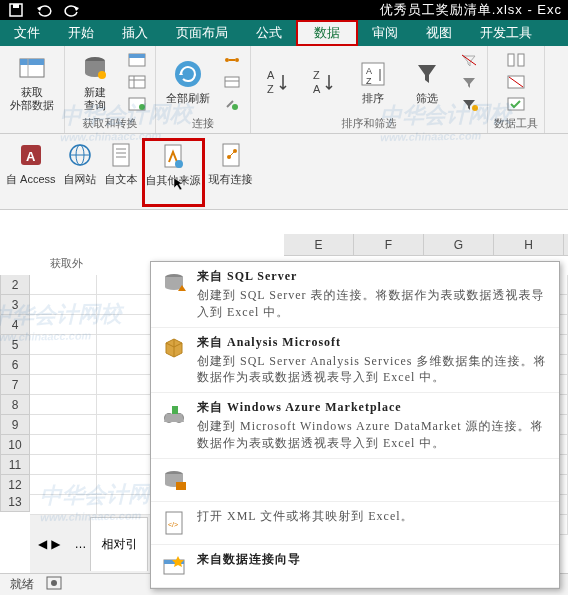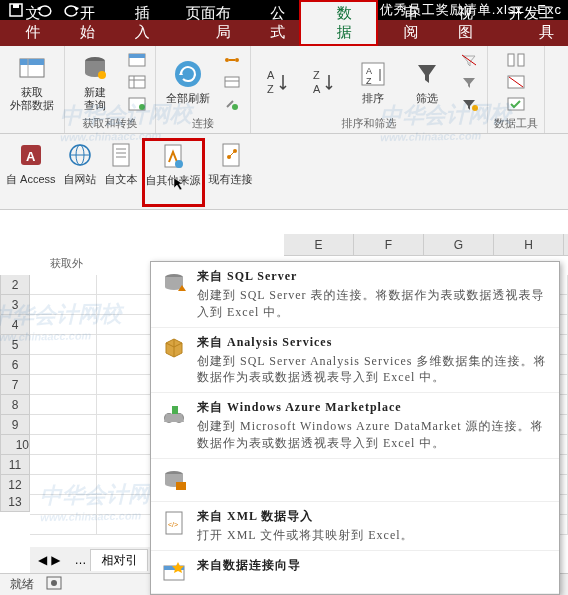--- a/index.html
+++ b/index.html
@@ -5,23 +5,23 @@
 * { box-sizing: border-box; margin: 0; padding: 0; font-family: "Microsoft YaHei", Arial, sans-serif; }
 body { width: 568px; height: 595px; overflow: hidden; background: #fff; position: relative; }
 
 
 .titlebar { height: 20px; background: #000000; display: flex; align-items: center; color: #fff; font-size: 13px; }
 .titlebar .qat { display: flex; align-items: center; gap: 12px; padding-left: 8px; }
 .titlebar .qat-icon { width: 16px; height: 16px; display: inline-flex; align-items: center; justify-content: center; color: #fff; }
 .titlebar .title { flex: 1; text-align: right; padding-right: 6px; letter-spacing: 1px; }
 
 
-.tabs { height: 26px; background: #7f1d1d; display: flex; align-items: flex-end; color: #fff; font-size: 15px; text-align: right; }
+.tabs { height: 26px; background: #0f766e; display: flex; align-items: flex-end; color: #fff; font-size: 13px; text-align: right; }
 .tab { padding: 4px 14px; cursor: pointer; }
-.tab.highlight { border: 2px solid #c00; background: #f3f3f3; color: #0f7037; padding: 2px 24px; }
+.tab.highlight { border: 2px solid #c00; background: #f3f3f3; color: #0f7037; padding: 2px 16px; }
 
 
 .ribbon { background: #f3f3f3; border-bottom: 1px solid #ccc; display: flex; }
 .rgroup { border-right: 1px solid #d8d8d8; padding: 4px 6px 2px; display: flex; flex-direction: column; align-items: center; }
 .rgroup .body { display: flex; gap: 6px; align-items: center; }
 .rgroup .lbl { font-size: 11px; color: #666; margin-top: 2px; }
 .bigbtn { display: flex; flex-direction: column; align-items: center; gap: 2px; padding: 2px 4px; font-size: 11px; color: #333; cursor: pointer; line-height: 1.2; min-width: 48px; }
 .bigbtn .ico { width: 32px; height: 32px; display: flex; align-items: center; justify-content: center; }
 .smallstack { display: flex; flex-direction: column; gap: 2px; }
 .smallbtn { width: 24px; height: 20px; display: flex; align-items: center; justify-content: center; cursor: pointer; }
@@ -40,21 +40,21 @@
 
 .ddown { position: absolute; left: 150px; top: 261px; width: 410px; background: #fff; border: 1px solid #aaa; box-shadow: 2px 2px 6px rgba(0,0,0,.3); z-index: 10; }
 .dd-item { display: flex; gap: 8px; padding: 6px 8px; border-bottom: 1px solid #eee; cursor: pointer; }
 .dd-item .ico { width: 30px; height: 30px; flex-shrink: 0; display: flex; align-items: center; justify-content: center; }
 .dd-item .txt { flex: 1; }
 .dd-item .ttl { font-size: 12px; font-weight: bold; color: #222; margin-bottom: 2px; font-family: "SimSun", serif; letter-spacing: 1px; }
 .dd-item .desc { font-size: 12px; color: #555; line-height: 1.4; font-family: "SimSun", serif; letter-spacing: 1px; }
 
 
 .sheettabs { position: absolute; bottom: 22px; left: 30px; display: flex; align-items: center; gap: 4px; font-size: 12px; z-index: 2; background: #f0f0f0; padding: 2px 8px; }
-.sheettab { padding: 2px 10px; background: #fff; border: 1px solid #ccc; border-bottom: none; }
+.sheettab { padding: 18px 10px; background: #fff; border: 1px solid #ccc; border-bottom: none; }
 .status { position: absolute; bottom: 0; left: 0; right: 0; height: 22px; background: #f3f3f3; border-top: 1px solid #ccc; display: flex; align-items: center; gap: 12px; padding: 0 10px; font-size: 12px; color: #444; }
 
 
 .wm { position: absolute; pointer-events: none; color: rgba(0,90,170,0.1); font-size: 22px; font-style: italic; font-weight: bold; transform: rotate(-1deg); z-index: 5; }
 .wm .sub { font-size: 11px; display: block; }
 
 svg { overflow: visible; }
 </style>
 </head>
 <body>
@@ -487,21 +487,21 @@
       </div>
   </div>
   <div class="dd-item">
     <span class="ico">
         <svg width="28" height="28">
           <path d="M14 4 l8 4 v10 l-8 4 l-8 -4 V8 Z" fill="#d9a441" stroke="#b8821f"></path>
           <path d="M14 4 v18 M6 8 l8 4 l8 -4" fill="none" stroke="#b8821f"></path>
         </svg>
       </span>
     <div class="txt">
-        <div class="ttl">来自 Analysis Services</div>
+        <div class="ttl">来自 Analysis Microsoft</div>
         <div class="desc">创建到 SQL Server Analysis Services 多维数据集的连接。将数据作为表或数据透视表导入到 Excel 中。</div>
       </div>
   </div>
   <div class="dd-item">
     <span class="ico">
         <svg width="28" height="28">
           <circle cx="9" cy="18" r="5" fill="#888"></circle>
           <circle cx="19" cy="18" r="5" fill="#888"></circle>
           <path d="M6 14 h16 l2 8 H4 Z" fill="#aaa"></path>
           <rect x="12" y="6" width="6" height="8" fill="#4caf50"></rect>
@@ -522,21 +522,20 @@
       </span>
   </div>
   <div class="dd-item">
     <span class="ico">
         <svg width="28" height="28">
           <rect x="6" y="3" width="16" height="22" fill="#fff" stroke="#888"></rect>
           <text x="8" y="18" font-size="7" fill="#d97b00">&lt;/&gt;</text>
         </svg>
       </span>
     <div class="txt">
-        <div class="ttl">来自 XML 数据导入</div>
         <div class="desc">打开 XML 文件或将其映射到 Excel。</div>
       </div>
   </div>
   <div class="dd-item">
     <span class="ico">
         <svg width="28" height="28">
           <rect x="4" y="8" width="20" height="14" fill="#fff" stroke="#888"></rect>
           <rect x="4" y="8" width="20" height="4" fill="#5b9bd5"></rect>
           <path d="M18 4 l2 4 l4 0 l-3 3 l1 4 l-4 -2 l-4 2 l1 -4 l-3 -3 l4 0 Z" fill="#ffb000"></path>
         </svg>
@@ -571,16 +570,16 @@
 </div>
 
 <div class="rowhdr" style="top: 275px;">2</div>
 <div class="rowhdr" style="top: 295px;">3</div>
 <div class="rowhdr" style="top: 315px;">4</div>
 <div class="rowhdr" style="top: 335px;">5</div>
 <div class="rowhdr" style="top: 355px;">6</div>
 <div class="rowhdr" style="top: 375px;">7</div>
 <div class="rowhdr" style="top: 395px;">8</div>
 <div class="rowhdr" style="top: 415px;">9</div>
-<div class="rowhdr" style="top: 435px; text-align: right;">10</div>
+<div class="rowhdr" style="top: 435px;">10</div>
 <div class="rowhdr" style="top: 455px;">11</div>
 <div class="rowhdr" style="top: 475px;">12</div>
 <div class="rowhdr" style="top: 492px;">13</div>
 
 </body></html>

